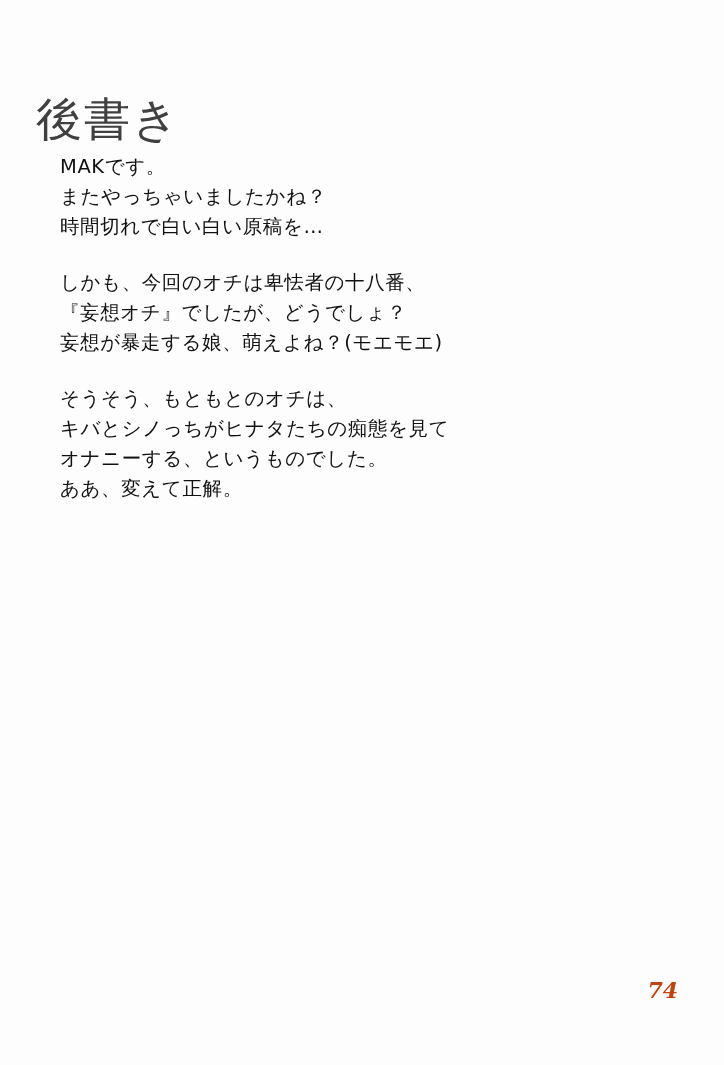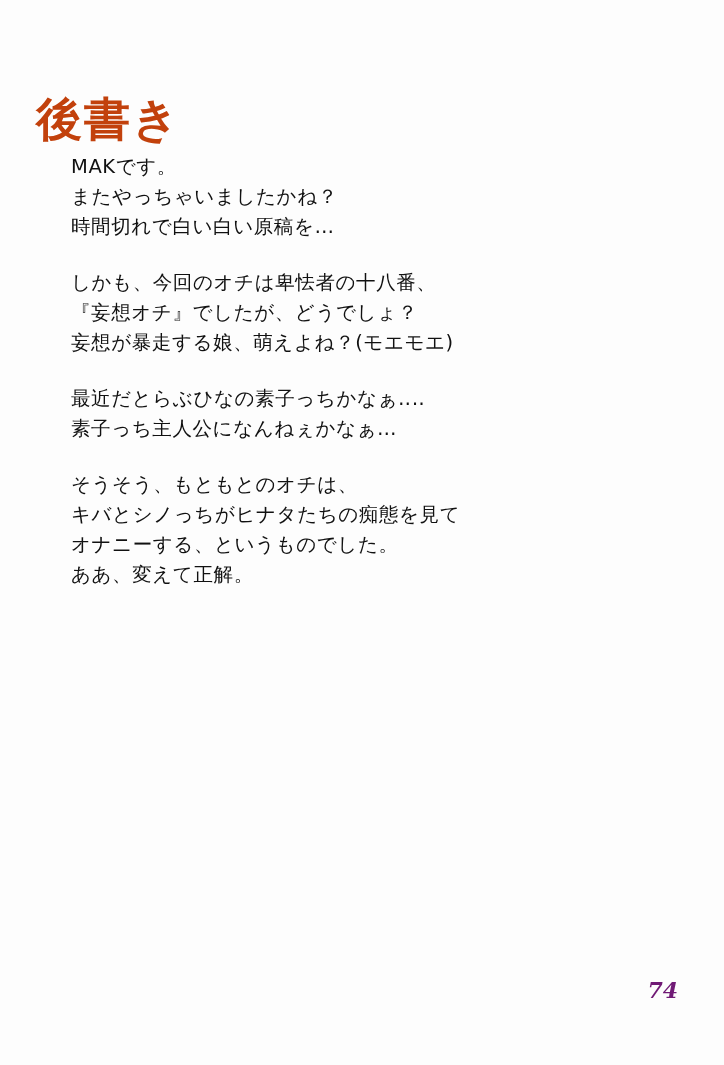--- a/index.html
+++ b/index.html
@@ -18,69 +18,67 @@
   .page {
     position: absolute;
     inset: 0;
     background: #fdfdfd;
   }
   .title {
     position: absolute;
     left: 36px;
     top: 58px;
     font-size: 46px;
-    font-weight: 700;
+    font-weight: 400;
     letter-spacing: 2px;
-    color: #c2410c;
+    color: #404040;
     font-family: "DejaVu Sans", "Liberation Sans", sans-serif;
   }
   .body-text {
     position: absolute;
     left: 56px;
     top: 152px;
     width: 640px;
     font-size: 19.5px;
     line-height: 30px;
     color: #111111;
     letter-spacing: 0.6px;
   }
   .para {
-    margin: 0 0 26px 15px;
+    margin: 0 0 26px 4px;
     white-space: pre-wrap;
   }
   .para:last-child {
     margin-bottom: 0;
   }
   .page-number {
     position: absolute;
     right: 46px;
     bottom: 62px;
     font-size: 22px;
     font-style: italic;
     font-weight: 700;
-    color: #701a75;
+    color: #c2410c;
     font-family: "DejaVu Serif", "Liberation Serif", serif;
   }
 </style>
 </head>
 <body>
 
 <div class="page">
 
   <h1 class="title">後書き</h1>
 
   <div class="body-text">
     <p class="para">MAKです。
 またやっちゃいましたかね？
 時間切れで白い白い原稿を…</p>
     <p class="para">しかも、今回のオチは卑怯者の十八番、
 『妄想オチ』でしたが、どうでしょ？
 妄想が暴走する娘、萌えよね？(モエモエ)</p>
-    <p class="para">最近だとらぶひなの素子っちかなぁ‥‥
-素子っち主人公になんねぇかなぁ…</p>
     <p class="para">そうそう、もともとのオチは、
 キバとシノっちがヒナタたちの痴態を見て
 オナニーする、というものでした。
 ああ、変えて正解。</p>
   </div>
 
   <div class="page-number">74</div>
 
 </div>
 

